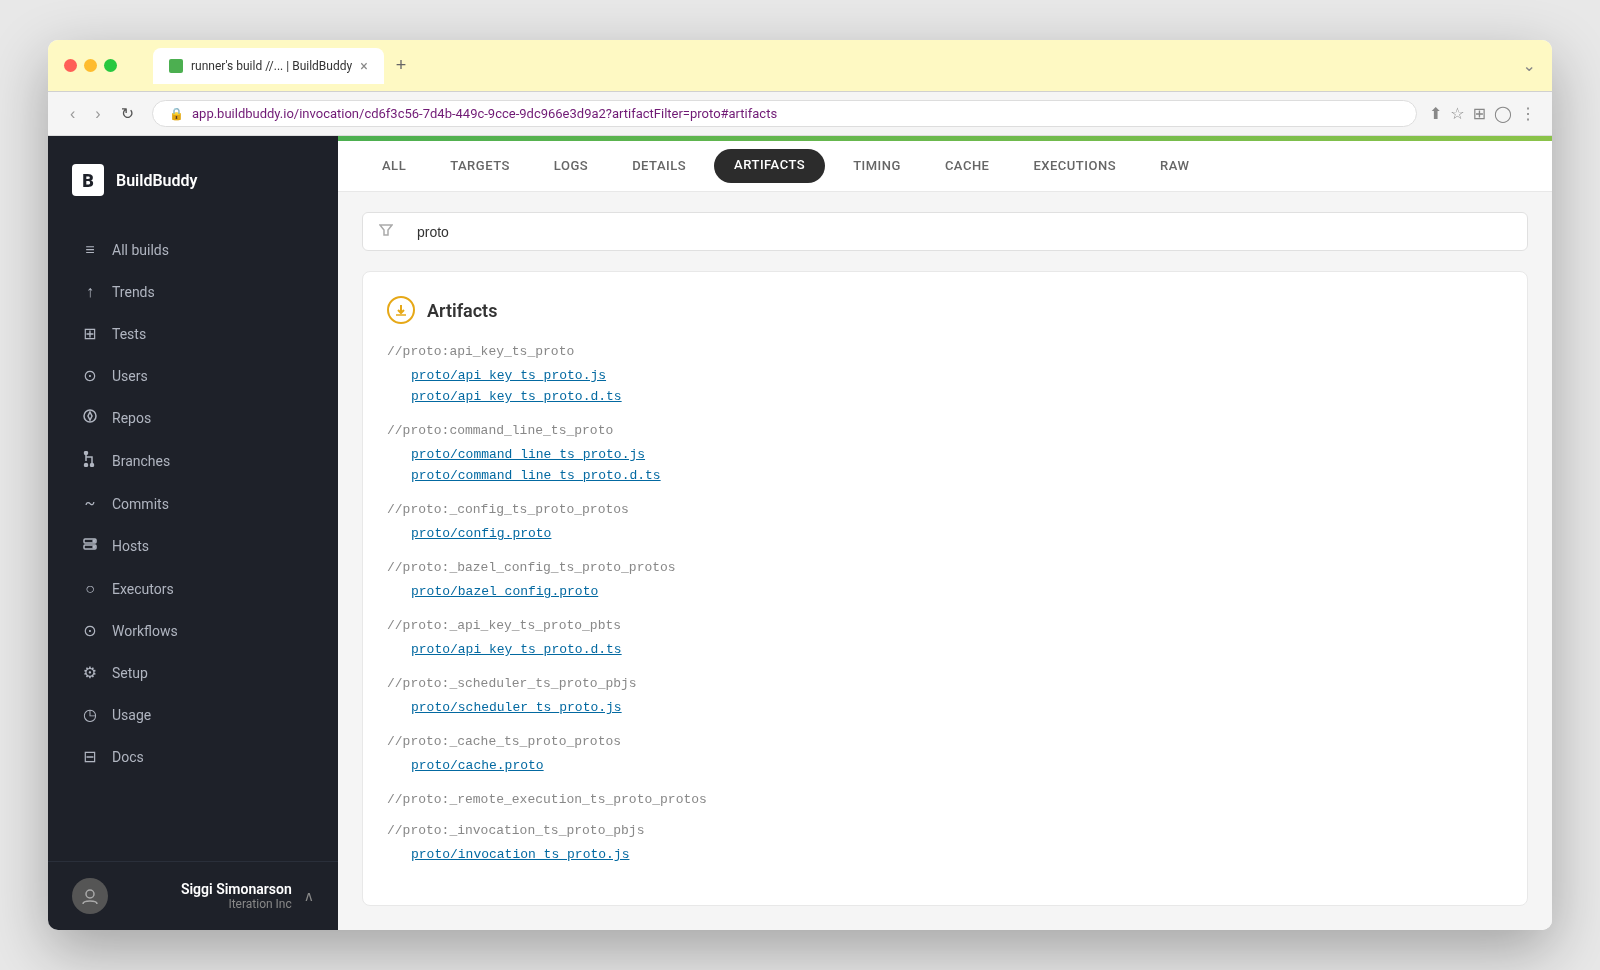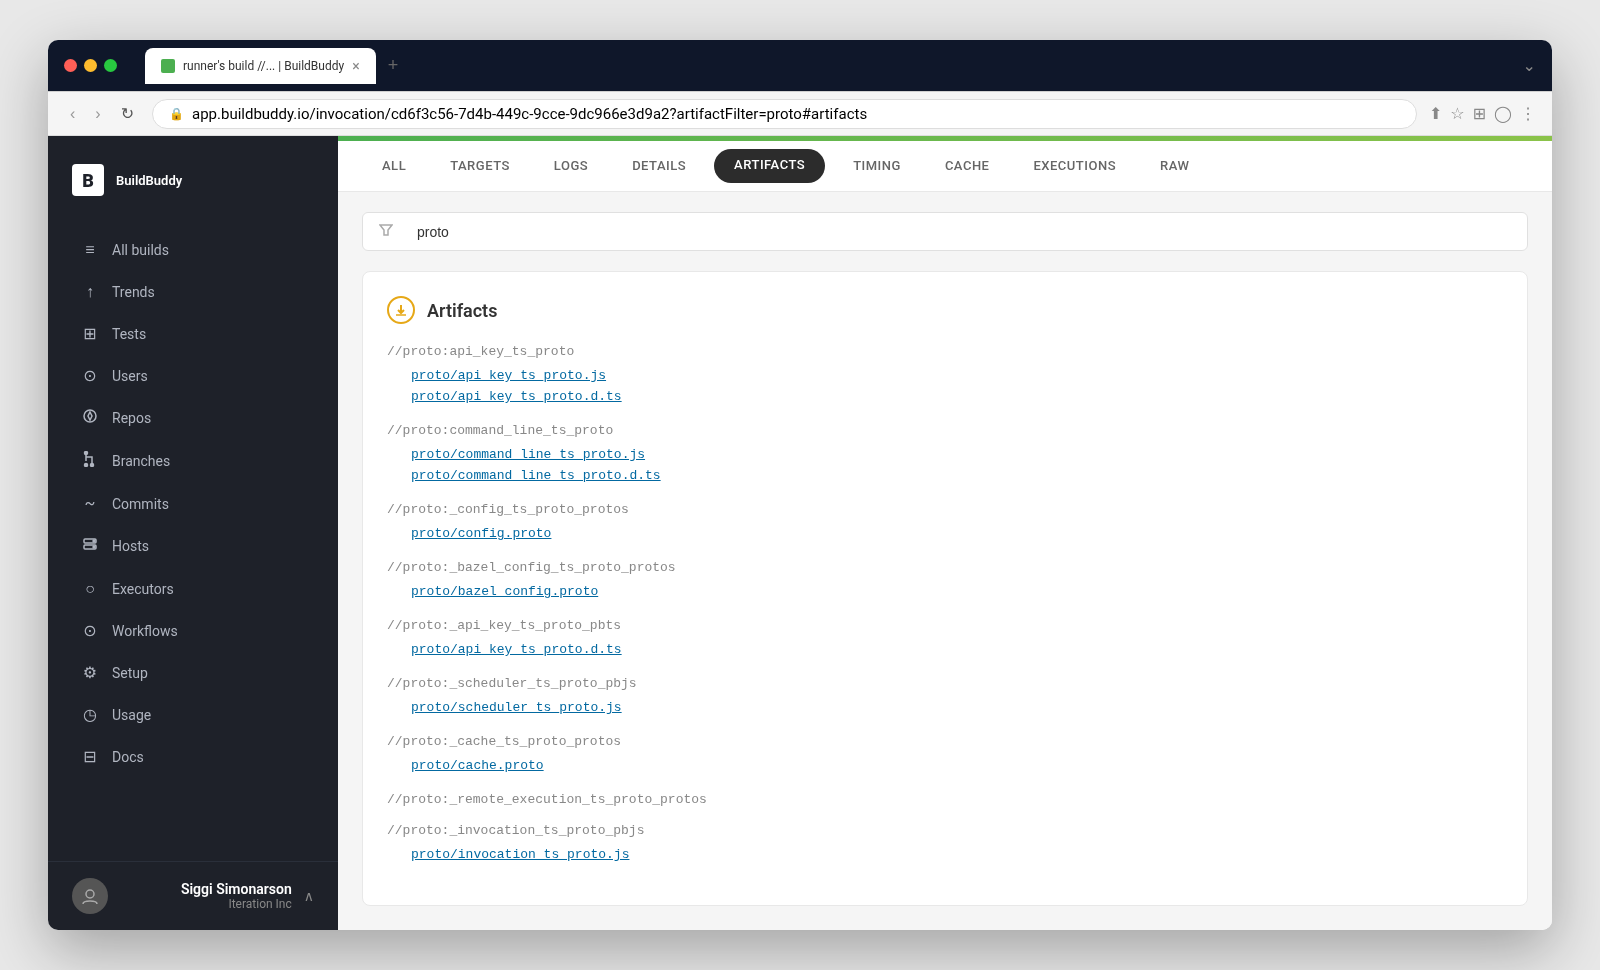--- a/index.html
+++ b/index.html
@@ -8,26 +8,26 @@
     
     .browser-frame {
       width: 1504px;
       margin: 40px auto;
       background: #fff;
       border-radius: 10px;
       box-shadow: 0 20px 60px rgba(0,0,0,0.3);
       overflow: hidden;
     }
     .browser-titlebar {
-      background: #0f172a;
+      background: #fef9c3;
       height: 52px;
       display: flex;
       align-items: center;
       padding: 0 16px;
-      gap: 12px;
+      gap: 20px;
       border-bottom: 1px solid #d0d0d0;
     }
     .browser-dots { display: flex; gap: 7px; }
     .dot { width: 13px; height: 13px; border-radius: 50%; }
     .dot-red { background: #ff5f57; }
     .dot-yellow { background: #febc2e; }
     .dot-green { background: #28c840; }
     .browser-tab-bar {
       display: flex;
       align-items: center;
@@ -105,21 +105,21 @@
       background: #fff;
       border-radius: 4px;
       display: flex;
       align-items: center;
       justify-content: center;
       font-weight: 900;
       font-size: 18px;
       color: #1e2129;
     }
     .logo-text {
-      font-size: 13px;
+      font-size: 16px;
       font-weight: 600;
       color: #fff;
     }
     .sidebar-nav { flex: 1; padding: 8px 0; }
     .sidebar-item {
       display: flex;
       align-items: center;
       gap: 12px;
       padding: 11px 24px;
       cursor: pointer;
@@ -289,21 +289,21 @@
   </div>
 
   <div class="browser-urlbar">
     <div class="urlbar-nav">
       <button class="nav-btn">‹</button>
       <button class="nav-btn">›</button>
       <button class="nav-btn active">↻</button>
     </div>
     <div class="urlbar-input">
       <span class="urlbar-lock">🔒</span>
-      <span style="font-size:15px; color:#000000;">app.buildbuddy.io/invocation/cd6f3c56-7d4b-449c-9cce-9dc966e3d9a2?artifactFilter=proto#artifacts</span>
+      <span style="font-size:13px; color:#701a75;">app.buildbuddy.io/invocation/cd6f3c56-7d4b-449c-9cce-9dc966e3d9a2?artifactFilter=proto#artifacts</span>
     </div>
     <div class="urlbar-actions">
       <span style="cursor:pointer;">⬆</span>
       <span style="cursor:pointer;">☆</span>
       <span style="cursor:pointer;">⊞</span>
       <span style="cursor:pointer;">◯</span>
       <span style="cursor:pointer;">⋮</span>
     </div>
   </div>
 

